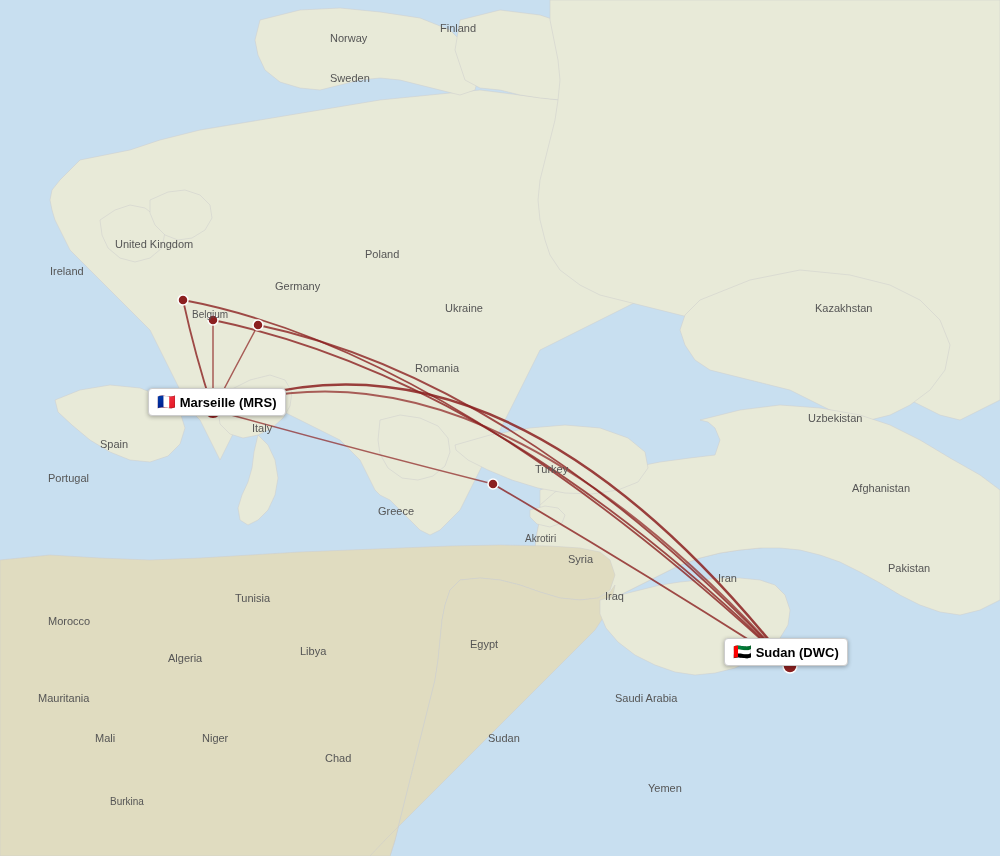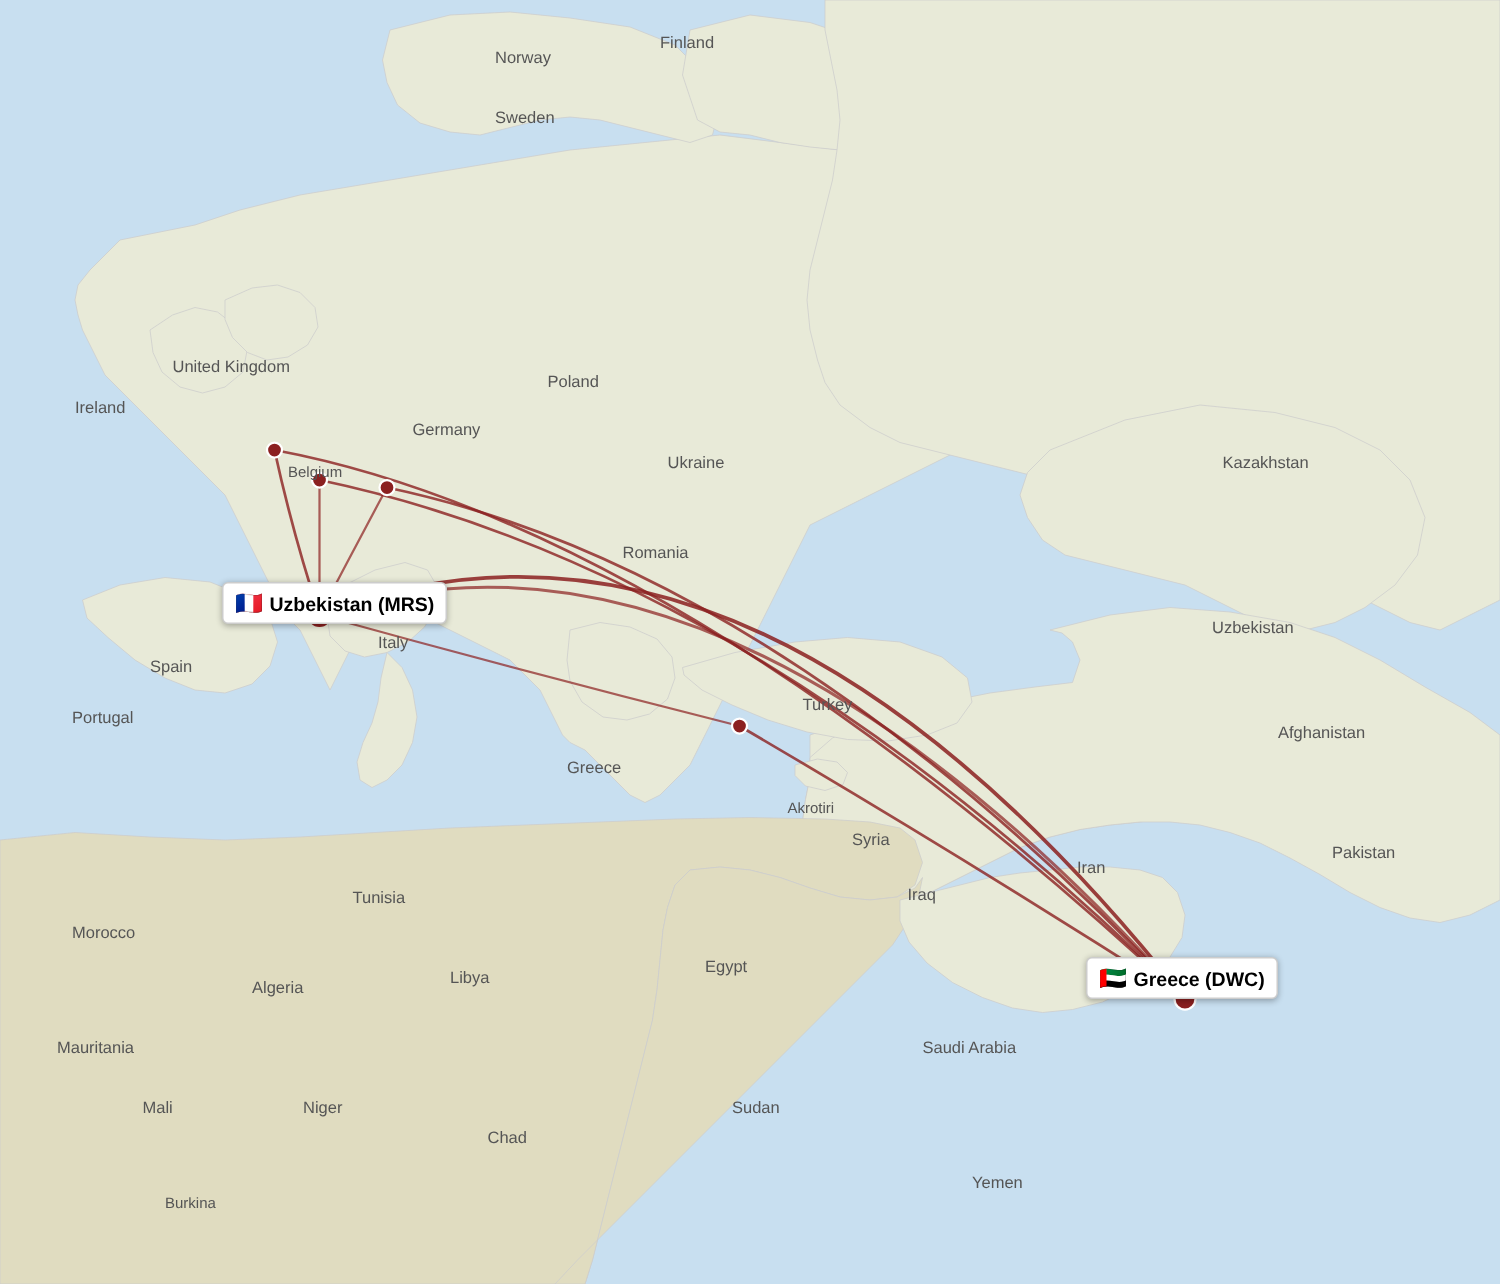--- a/index.html
+++ b/index.html
@@ -151,20 +151,20 @@
     <text x="808" y="422" font-size="11" fill="#555" font-family="Arial">Uzbekistan</text>
     <text x="852" y="492" font-size="11" fill="#555" font-family="Arial">Afghanistan</text>
     <text x="888" y="572" font-size="11" fill="#555" font-family="Arial">Pakistan</text>
     <text x="615" y="702" font-size="11" fill="#555" font-family="Arial">Saudi Arabia</text>
     <text x="648" y="792" font-size="11" fill="#555" font-family="Arial">Yemen</text>
     <text x="330" y="42" font-size="11" fill="#555" font-family="Arial">Norway</text>
   </svg>
 
   <div id="label-marseille" class="airport-label">
     <span class="flag">🇫🇷</span>
-    <span>Uzbekistan (MRS)</span>
+    <span>Marseille (MRS)</span>
   </div>
 
   <div id="label-dubai" class="airport-label">
     <span class="flag">🇦🇪</span>
-    <span>Greece (DWC)</span>
+    <span>Sudan (DWC)</span>
   </div>
 </div>
 
 </body></html>

